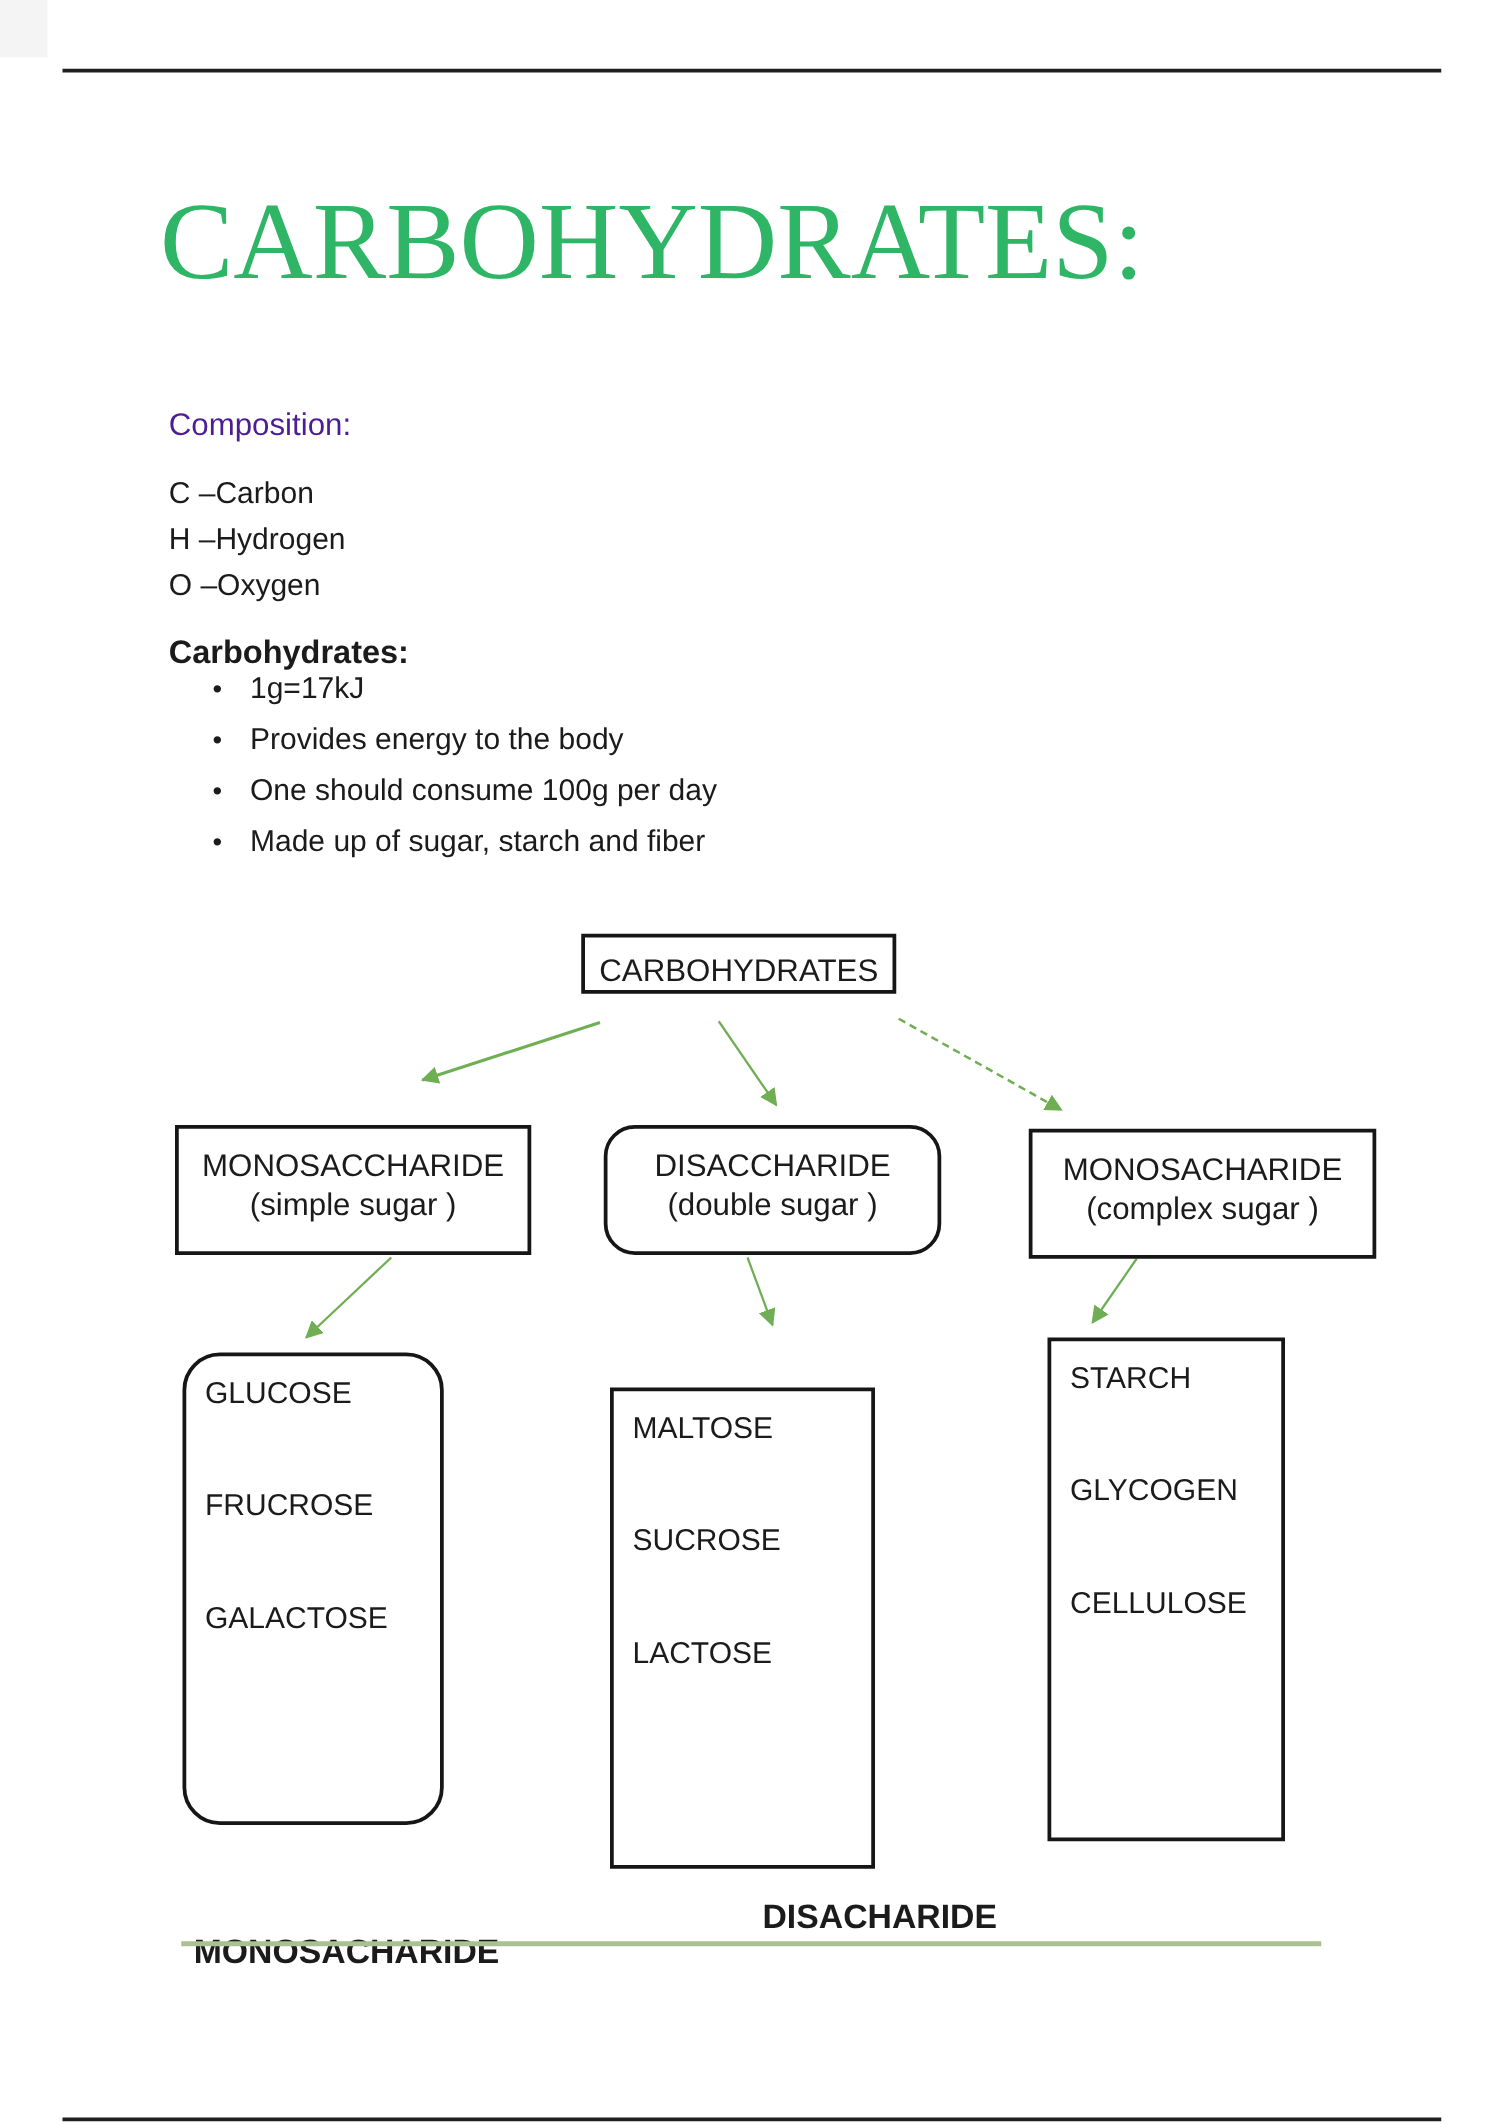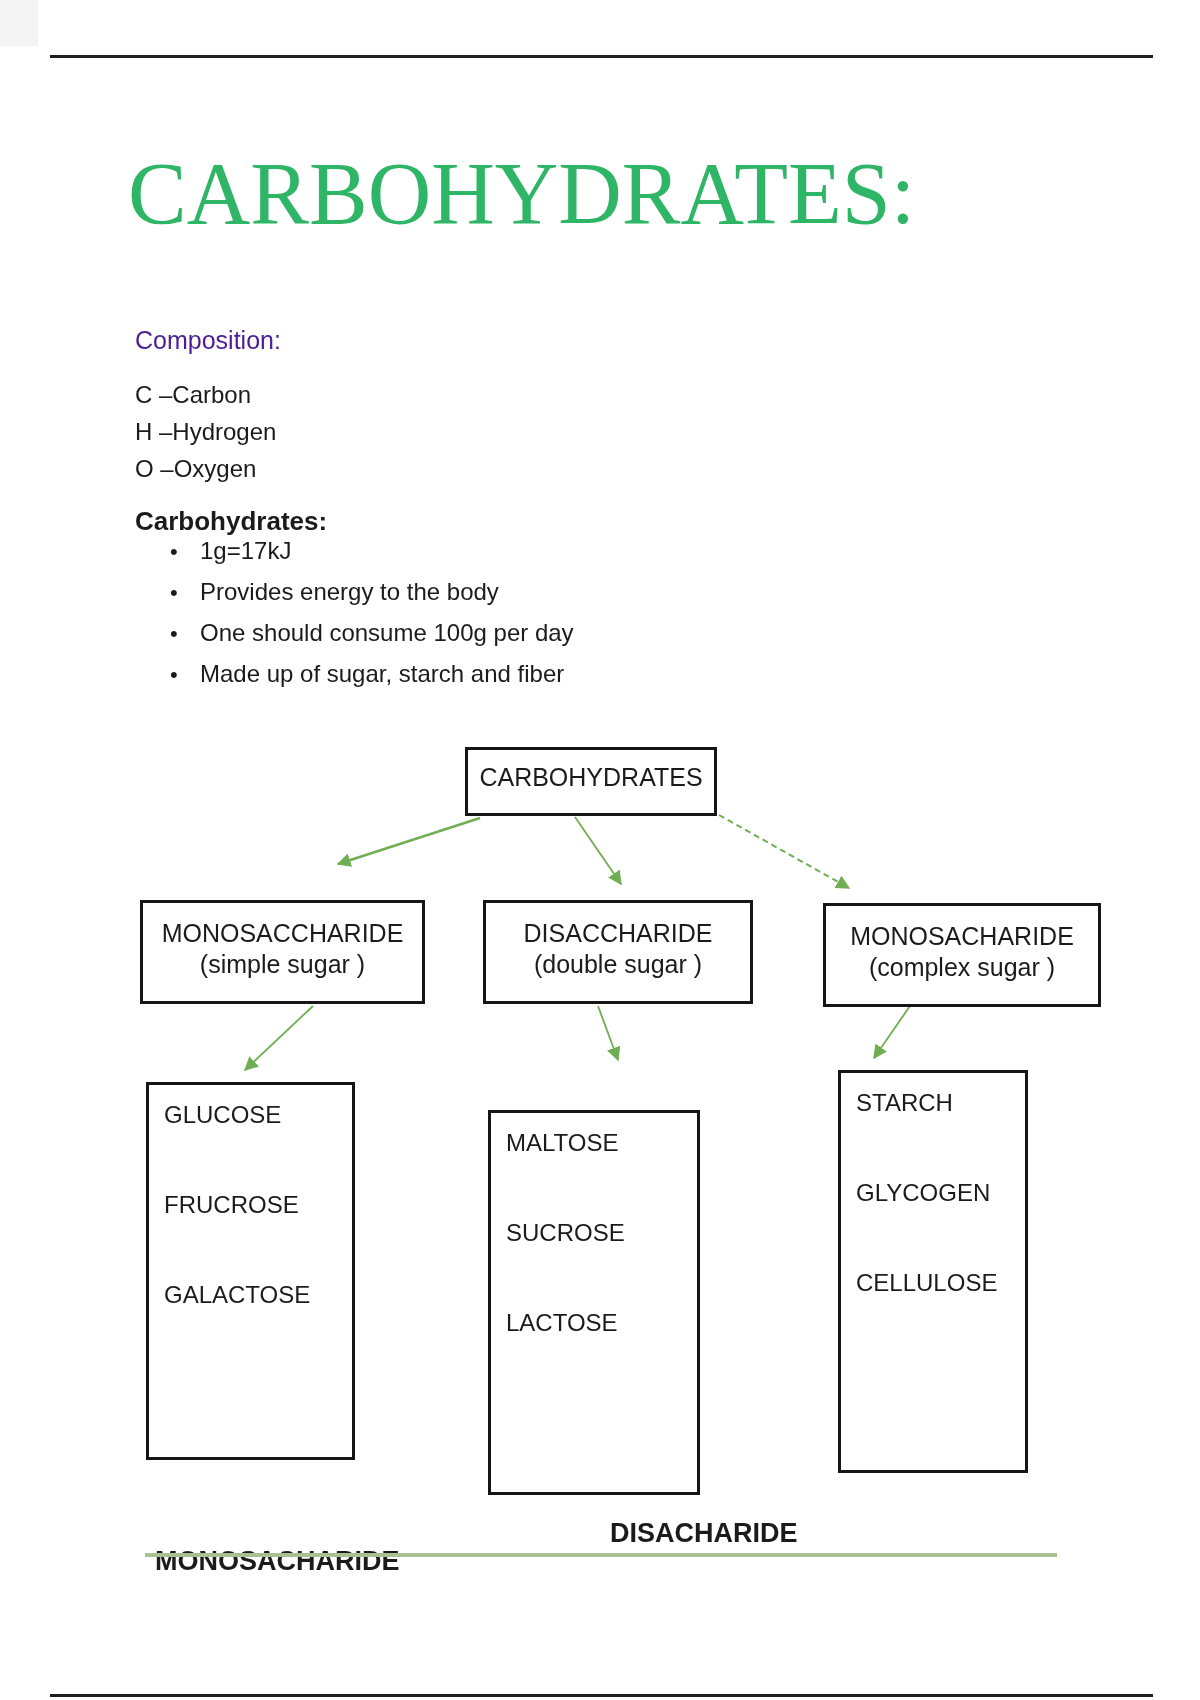--- a/index.html
+++ b/index.html
@@ -23,27 +23,27 @@
     color:#2fb566;
     white-space:nowrap;
   }
   .comp-heading{left:135px;top:326px;font-size:25px;color:#4c1d95;}
   .comp-list{left:135px;top:376px;font-size:24px;line-height:37px;}
   .facts-heading{left:135px;top:506px;font-size:26px;font-weight:bold;}
   .bullet-list{left:170px;top:537px;font-size:24px;}
   .bullet-row{display:flex;align-items:baseline;margin-bottom:12px;height:29px;}
   .bullet-dot{width:30px;font-size:22px;}
   .box{border:3px solid #161616;background:#ffffff;box-sizing:border-box;text-align:center;}
-  .root-box{left:465px;top:747px;width:252px;height:69px;padding-top:13px;font-size:25px;}
+  .root-box{left:465px;top:747px;width:252px;height:48px;padding-top:13px;font-size:25px;}
   .cat-box{top:900px;height:104px;padding-top:15px;font-size:25px;line-height:31px;}
   .cat-mono{left:140px;width:285px;}
-  .cat-di{left:483px;width:270px;}
+  .cat-di{left:483px;width:270px;border-radius:25px;}
   .cat-poly{left:823px;width:278px;top:903px;}
   .leaf-box{text-align:left;}
-  .leaf-mono{left:146px;top:1082px;width:209px;height:378px;}
+  .leaf-mono{left:146px;top:1082px;width:209px;height:378px;border-radius:30px;}
   .leaf-di{left:488px;top:1075px;width:212px;height:385px;margin-top:35px;}
   .leaf-poly{left:838px;top:1070px;width:190px;height:403px;}
   .member{height:90px;padding-left:15px;padding-top:0;font-size:24px;}
   .member:first-child{margin-top:16px;}
   .footer-label{top:1518px;font-size:27px;font-weight:bold;white-space:nowrap;}
   .footer-label-1{left:155px;margin-top:28px;}
   .footer-label-2{left:610px;}
   .footer-line{left:145px;top:1553px;width:912px;height:4px;background:#a9c191;}
   svg.arrows{left:0;top:0;width:1200px;height:1700px;pointer-events:none;}
 </style>

